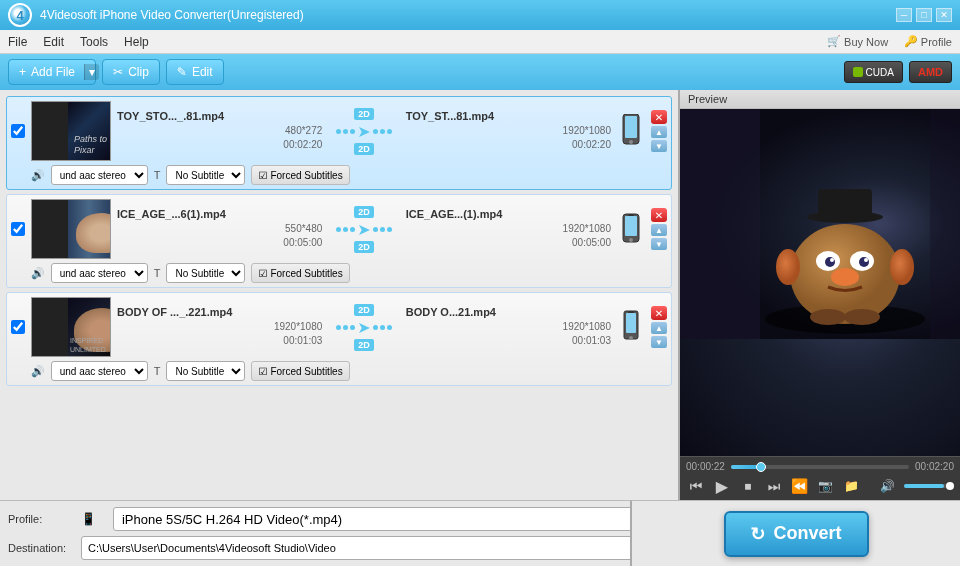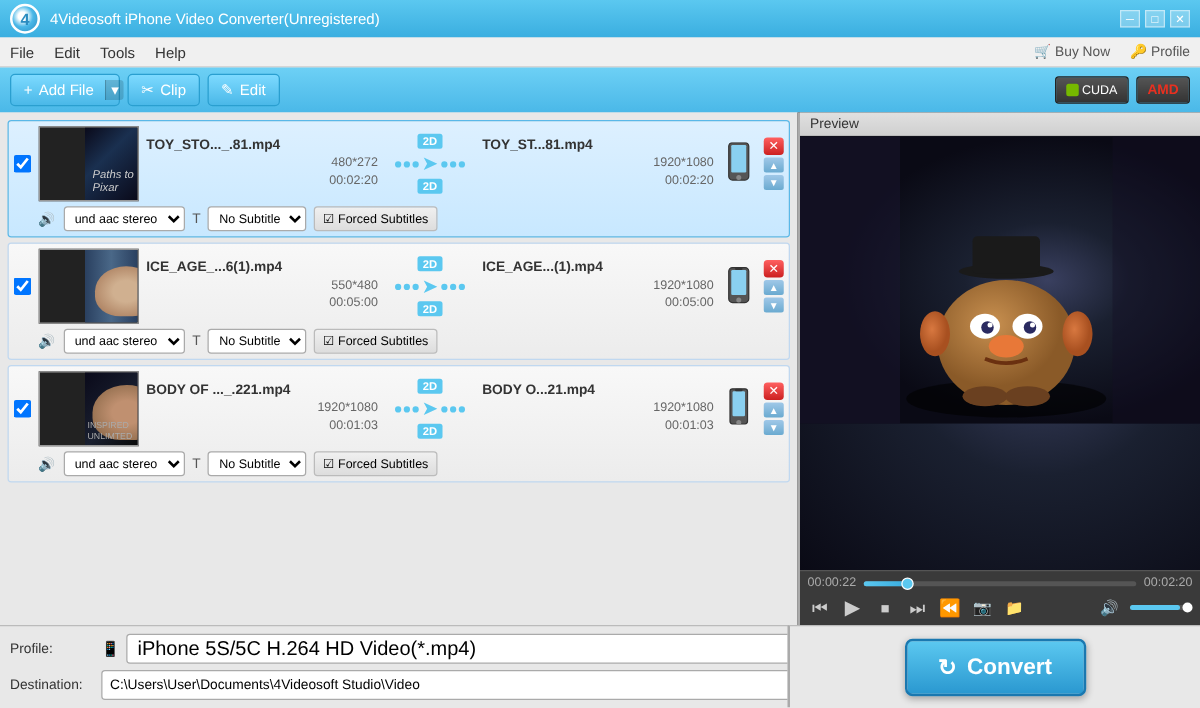--- a/index.html
+++ b/index.html
@@ -216,21 +216,21 @@
       font-size: 10px;
       cursor: pointer;
       height: 20px;
       display: flex; align-items: center; gap: 3px;
     }
     .speaker-icon { font-size: 11px; color: #555; }
     .T-icon { font-size: 11px; color: #555; }
 
     
     .preview-panel {
-      width: 322px;
+      width: 282px;
       background: #2a2a2a;
       display: flex;
       flex-direction: column;
       border-left: 2px solid #aaa;
     }
     .preview-label {
       background: linear-gradient(to bottom, #e0e0e0, #d0d0d0);
       padding: 3px 8px;
       font-size: 11px;
       color: #333;
@@ -322,24 +322,25 @@
       display: flex;
       align-items: center;
       gap: 3px;
     }
     .label-text { font-size: 11px; color: #333; white-space: nowrap; width: 70px; }
     .profile-select {
       flex: 1;
       height: 24px;
       border: 1px solid #aaa;
       border-radius: 3px;
-      font-size: 16px;
+      font-size: 13px;
       padding: 0 4px;
       background: white;
       cursor: pointer;
+      margin-left: 12px;
     }
     .dest-input {
       flex: 1;
       height: 24px;
       border: 1px solid #aaa;
       border-radius: 3px;
       font-size: 11px;
       padding: 0 6px;
       background: white;
     }

